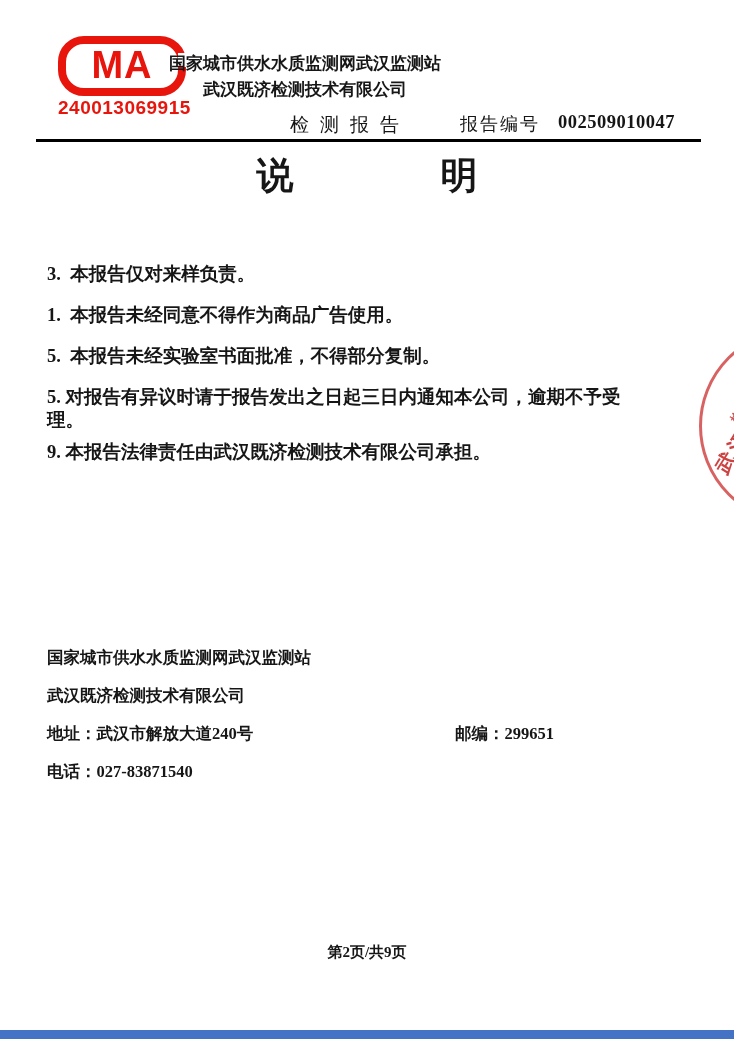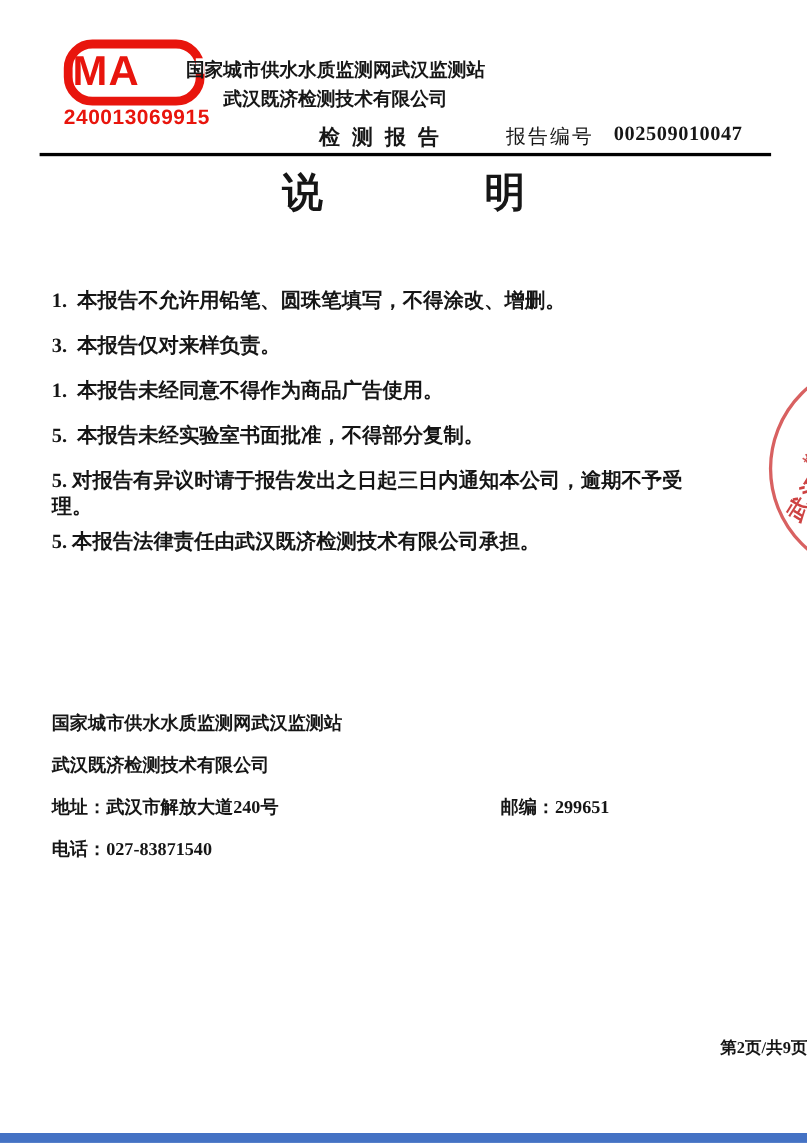--- a/index.html
+++ b/index.html
@@ -5,36 +5,36 @@
   html,body { margin:0; padding:0; background:#ffffff; }
   .page {
     position:relative; width:734px; height:1039px; background:#ffffff;
     overflow:hidden; font-family:"Liberation Serif","DejaVu Serif",serif;
     color:#161616; margin:0 auto;
   }
   
   .cma-logo { position:absolute; left:58px; top:36px; width:132px; text-align:center; }
   .cma-box {
     box-sizing:border-box; width:128px; height:60px; border:8px solid #e8150d;
-    border-radius:26px; display:flex; align-items:center; justify-content:flex-start;
+    border-radius:26px; display:flex; align-items:center; justify-content:center;
     position:relative; background:#fff;
   }
   .cma-letters {
     font-family:"Liberation Sans","DejaVu Sans",sans-serif; font-weight:700;
     font-size:38px; color:#e8150d; letter-spacing:1px; line-height:1; margin-top:-2px;
   }
   .cma-gap { position:absolute; right:-8px; top:9px; width:8px; height:14px; background:#fff; }
   .cma-no {
     margin-top:1px; font-family:"Liberation Sans","DejaVu Sans",sans-serif;
     font-weight:700; font-size:19px; color:#e8150d; letter-spacing:0.5px; white-space:nowrap;
   }
   .org-lines { position:absolute; left:152px; top:51px; width:306px; text-align:center;
     font-size:17px; font-weight:600; line-height:26px; }
   .report-row { position:absolute; left:0; top:112px; width:100%; height:26px; }
-  .rpt-title { position:absolute; left:290px; font-size:19px; font-weight:700; letter-spacing:11px; }
+  .rpt-title { position:absolute; left:290px; font-size:19px; font-weight:400; letter-spacing:11px; }
   .rpt-no-label { position:absolute; left:460px; font-size:18px; font-weight:400; letter-spacing:2px; }
   .rpt-no { position:absolute; left:558px; font-size:18.5px; font-weight:600; letter-spacing:0.5px;text-align:right; }
   .rule { position:absolute; left:36px; top:139px; width:665px; height:2.5px; background:#000; }
   
   .doc-title { position:absolute; left:0; right:0; top:157px; display:flex;
     justify-content:center; gap:147px; font-size:37px; font-weight:700; line-height:38px; }
   
   .notes { position:absolute; left:47px; top:263px; width:652px; }
   .notes p { margin:0 0 18px 0; font-size:18.5px; line-height:23px; font-weight:600;
     white-space:pre-wrap; }
@@ -46,21 +46,21 @@
     color:rgba(198,40,40,0.88); font-size:21px; font-weight:700; letter-spacing:3px;
     white-space:nowrap; }
   .stamp-text-small { position:absolute; left:26px; top:74px; transform:rotate(-58deg);
     color:rgba(198,40,40,0.8); font-size:11px; font-weight:600; white-space:nowrap; }
   
   .contact { position:absolute; left:47px; top:646px; width:645px; font-size:16.5px;
     font-weight:600; }
   .c-row { line-height:24px; margin-bottom:14px; display:flex; }
   .c-left { width:408px; }
   
-  .page-indicator { position:absolute; left:0; right:0; top:943px; text-align:right;
+  .page-indicator { position:absolute; left:0; right:0; top:943px; text-align:center;
     font-size:15px; font-weight:700; }
   .bottom-bar { position:absolute; left:0; right:0; bottom:0; height:9px; background:#4472c4; }
 </style>
 </head>
 <body>
 
 <div class="page">
 
   <div class="cma-logo">
     <div class="cma-box">
@@ -83,33 +83,32 @@
 
   <div class="rule"></div>
 
   <div class="doc-title">
     <span>说</span>
     <span>明</span>
   </div>
 
   <div class="notes">
 
-      <p>1.  本报告不允许用铅笔、圆珠笔填写，不得涂改、增删。</p>
 
 
       <p>3.  本报告仅对来样负责。</p>
 
       <p>1.  本报告未经同意不得作为商品广告使用。</p>
 
       <p>5.  本报告未经实验室书面批准，不得部分复制。</p>
 
       <p>5. 对报告有异议时请于报告发出之日起三日内通知本公司，逾期不予受
 理。</p>
 
-      <p>5. 本报告法律责任由武汉既济检测技术有限公司承担。</p>
+      <p>9. 本报告法律责任由武汉既济检测技术有限公司承担。</p>
     </div>
 
   <div class="stamp">
     <span class="stamp-text">武汉既济</span>
     <span class="stamp-text-small">检测</span>
   </div>
 
   <div class="contact">
     <div class="c-row">
       <span>国家城市供水水质监测网武汉监测站</span>

